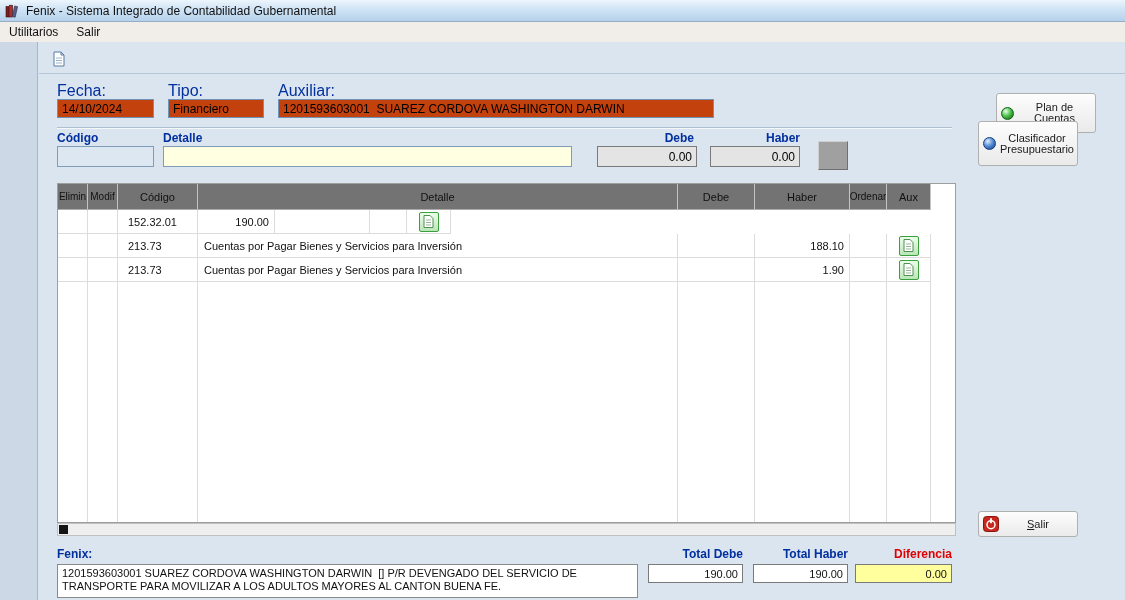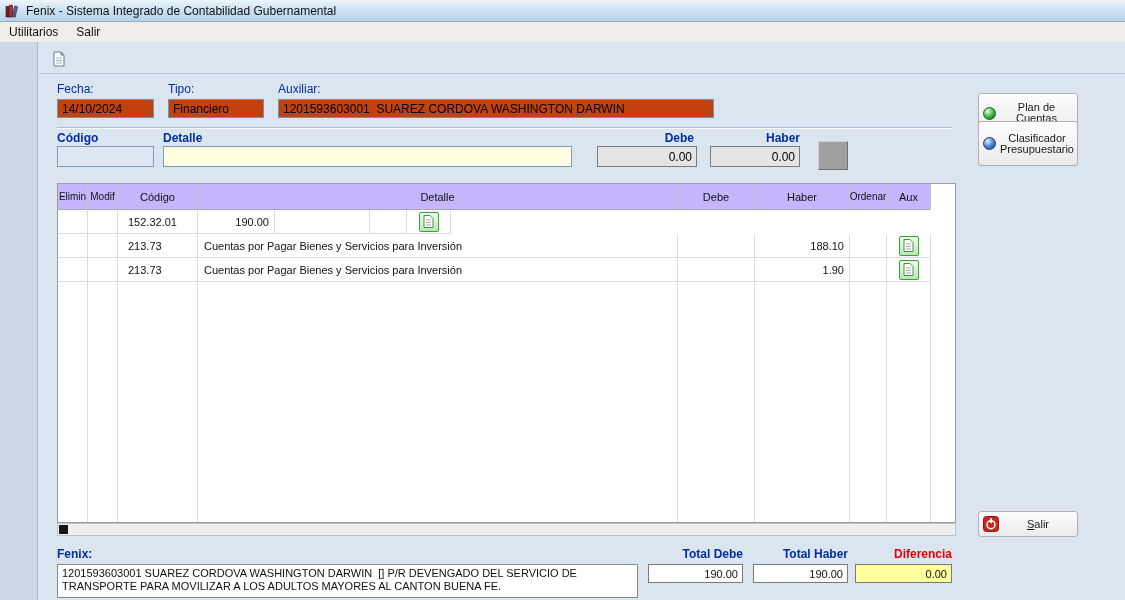--- a/index.html
+++ b/index.html
@@ -21,38 +21,38 @@
 
   
   .left-strip { position:absolute; left:0; top:42px; width:38px; height:558px;
     background:#ccd8e6; border-right:1px solid #a4b9cd; }
   .toolbar { position:absolute; left:39px; top:42px; width:1086px; height:32px;
     border-bottom:1px solid #b4c6d8; }
   .tb-btn { position:absolute; left:8px; top:5px; width:23px; height:23px; background:transparent;
     border:1px solid transparent; display:flex; align-items:center; justify-content:center; padding:0; }
 
   
-  .lab1 { position:absolute; top:82px; font-size:12px; color:#002f9e; }
+  .lab1 { position:absolute; top:82px; font-size:16px; color:#002f9e; }
   .lab2 { position:absolute; top:131px; font-size:12px; font-weight:bold; color:#002f9e; }
   .fld { position:absolute; height:19px; border:1px solid #6f93b5; font-size:12px;
     padding:0 4px; font-family:inherit; }
   .fld-cyan { background:#c2410c; }
   .divider { position:absolute; left:57px; top:127px; width:895px; height:2px;
     border-top:1px solid #aebfd0; border-bottom:1px solid #f3f8fc; }
   .efld { position:absolute; top:146px; height:21px; border:1px solid #7f9db9; font-size:12px;
     padding:0 4px; font-family:inherit; }
   .num-fld { text-align:right; background:#e4e4e4; border:1px solid #7a7a7a; }
   .gray-btn { position:absolute; left:818px; top:141px; width:30px; height:29px;
     background:#a0a0a0; border:1px solid #6f6f6f; border-top-color:#cfcfcf; border-left-color:#cfcfcf; }
 
   
   .grid { position:absolute; left:57px; top:183px; width:899px; height:340px;
     background:#fff; border:1px solid #9e9e9e; overflow:hidden; }
   .ghead { display:flex; height:26px; }
-  .h { border-right:1px solid #c4c4c4; border-bottom:1px solid #ababab; background:#c4b5fd;
+  .h { border-right:1px solid #c4c4c4; border-bottom:1px solid #ababab; background:#737373;
     display:flex; align-items:center; justify-content:center; font-size:11px; color:#111; overflow:hidden; }
   .h.small { font-size:10px; }
   .grow { display:flex; height:24px; }
   .c { border-right:1px solid #dcdcdc; border-bottom:1px solid #dcdcdc;
     display:flex; align-items:center; font-size:11px; color:#111; overflow:hidden; }
   .gempty { display:flex; height:240px; }
   .e { border-right:1px solid #dcdcdc; height:100%; }
   .w-elimin{width:30px;flex:none;} .w-modif{width:30px;flex:none;} .w-codigo{width:80px;flex:none;}
   .w-detalle{width:480px;flex:none;} .w-debe{width:77px;flex:none;} .w-haber{width:95px;flex:none;}
   .w-ordenar{width:37px;flex:none;} .w-aux{width:44px;flex:none;}
@@ -66,21 +66,21 @@
   .hscroll { position:absolute; left:57px; top:523px; width:899px; height:13px;
     background:#efefef; border:1px solid #c0c0c0; }
   .hthumb { position:absolute; left:1px; top:1px; width:9px; height:9px; background:#151515; }
 
   
   .sbtn { position:absolute; left:978px; width:100px;
     background:linear-gradient(#fdfdfd,#eaeaea); border:1px solid #b0b0b0; border-radius:3px;
     display:flex; align-items:center; font-size:11px; color:#1a1a1a; padding:0 4px; gap:4px;
     cursor:pointer; font-family:inherit; line-height:11px; }
   .sbtn .lbl { flex:1; text-align:center; display:block; }
-  #btn-plan { top:93px; height:40px; }
+  #btn-plan { top:93px; height:40px;margin-left:18px; }
   #btn-clasif { top:121px; height:45px; }
   #btn-cargar { top:184px; height:30px; color:#9b9b9b; }
   #btn-salir { top:511px; height:26px; }
   #btn-salir .lbl::first-letter { text-decoration:underline; }
   .sphere { width:13px; height:13px; border-radius:50%; flex:none; }
   .sphere.green { background:radial-gradient(circle at 35% 30%, #eaffea, #4fc24f 45%, #1b7a1b 85%); border:1px solid #126012; }
   .sphere.blue  { background:radial-gradient(circle at 35% 30%, #e4efff, #5b8fd6 45%, #1d4f9c 85%); border:1px solid #123c7c; }
   .gray-square { width:14px; height:14px; background:#8d8d8d; border:1px solid #5a5a5a; flex:none; }
 
   

